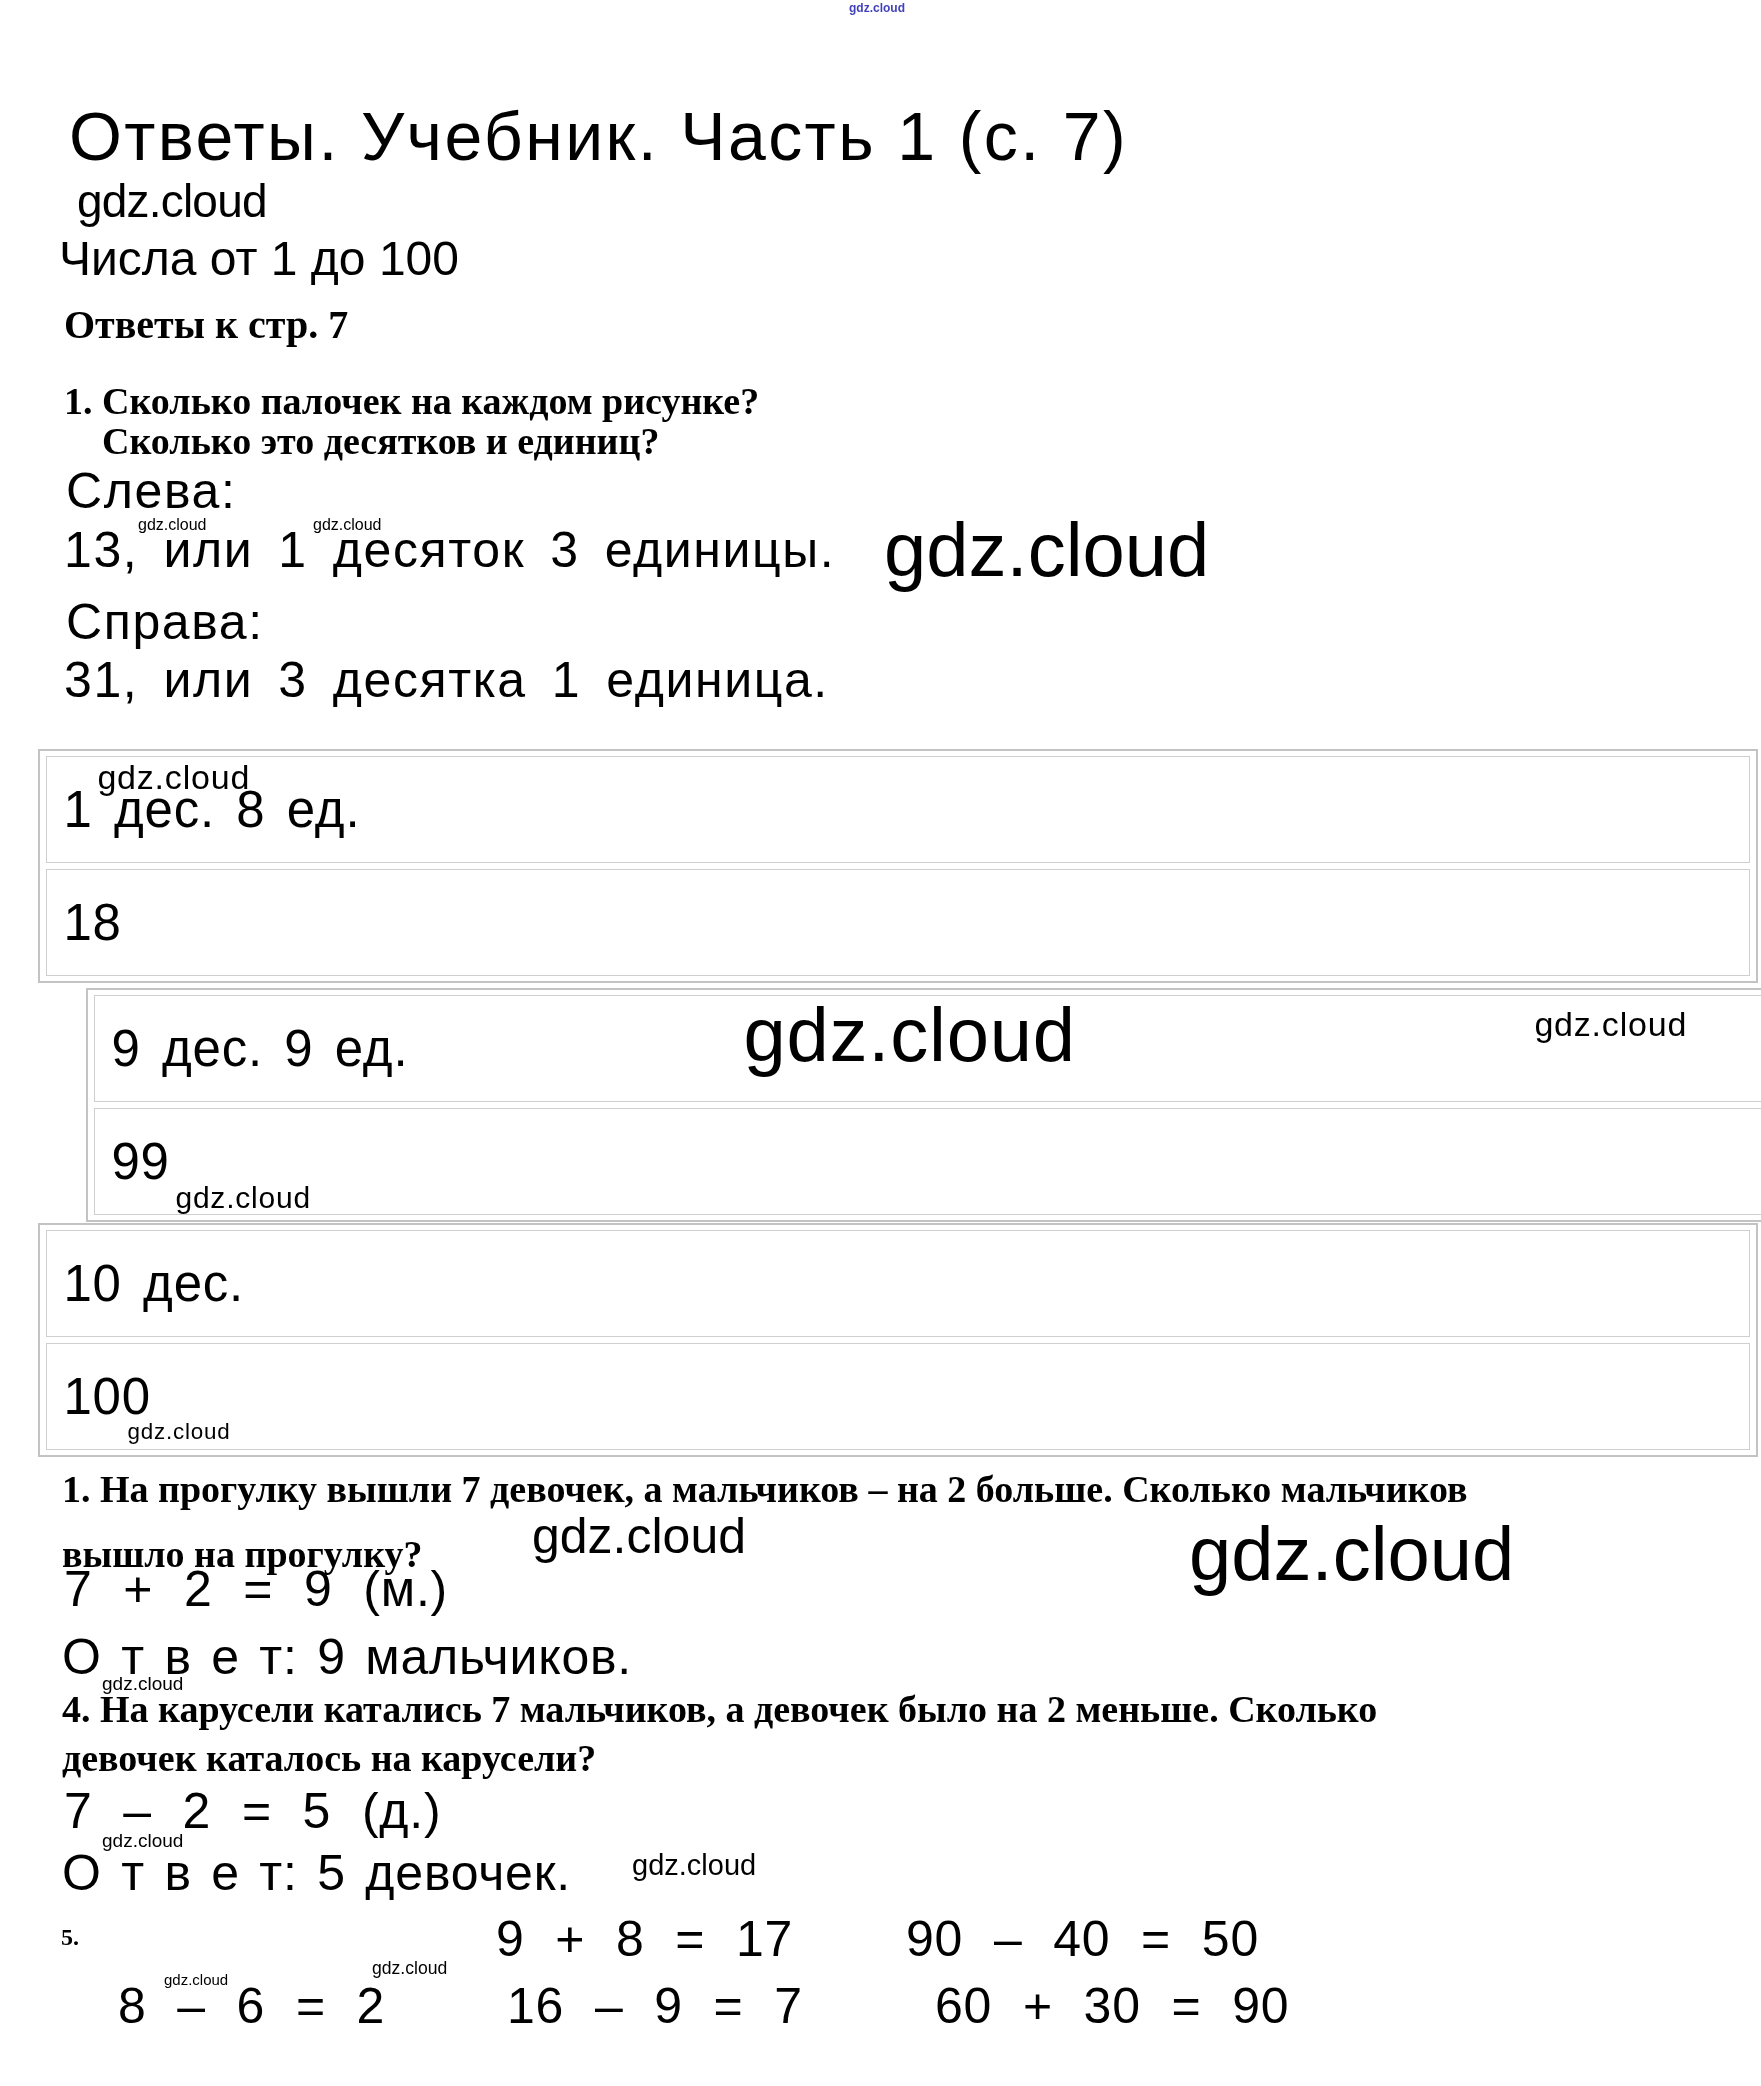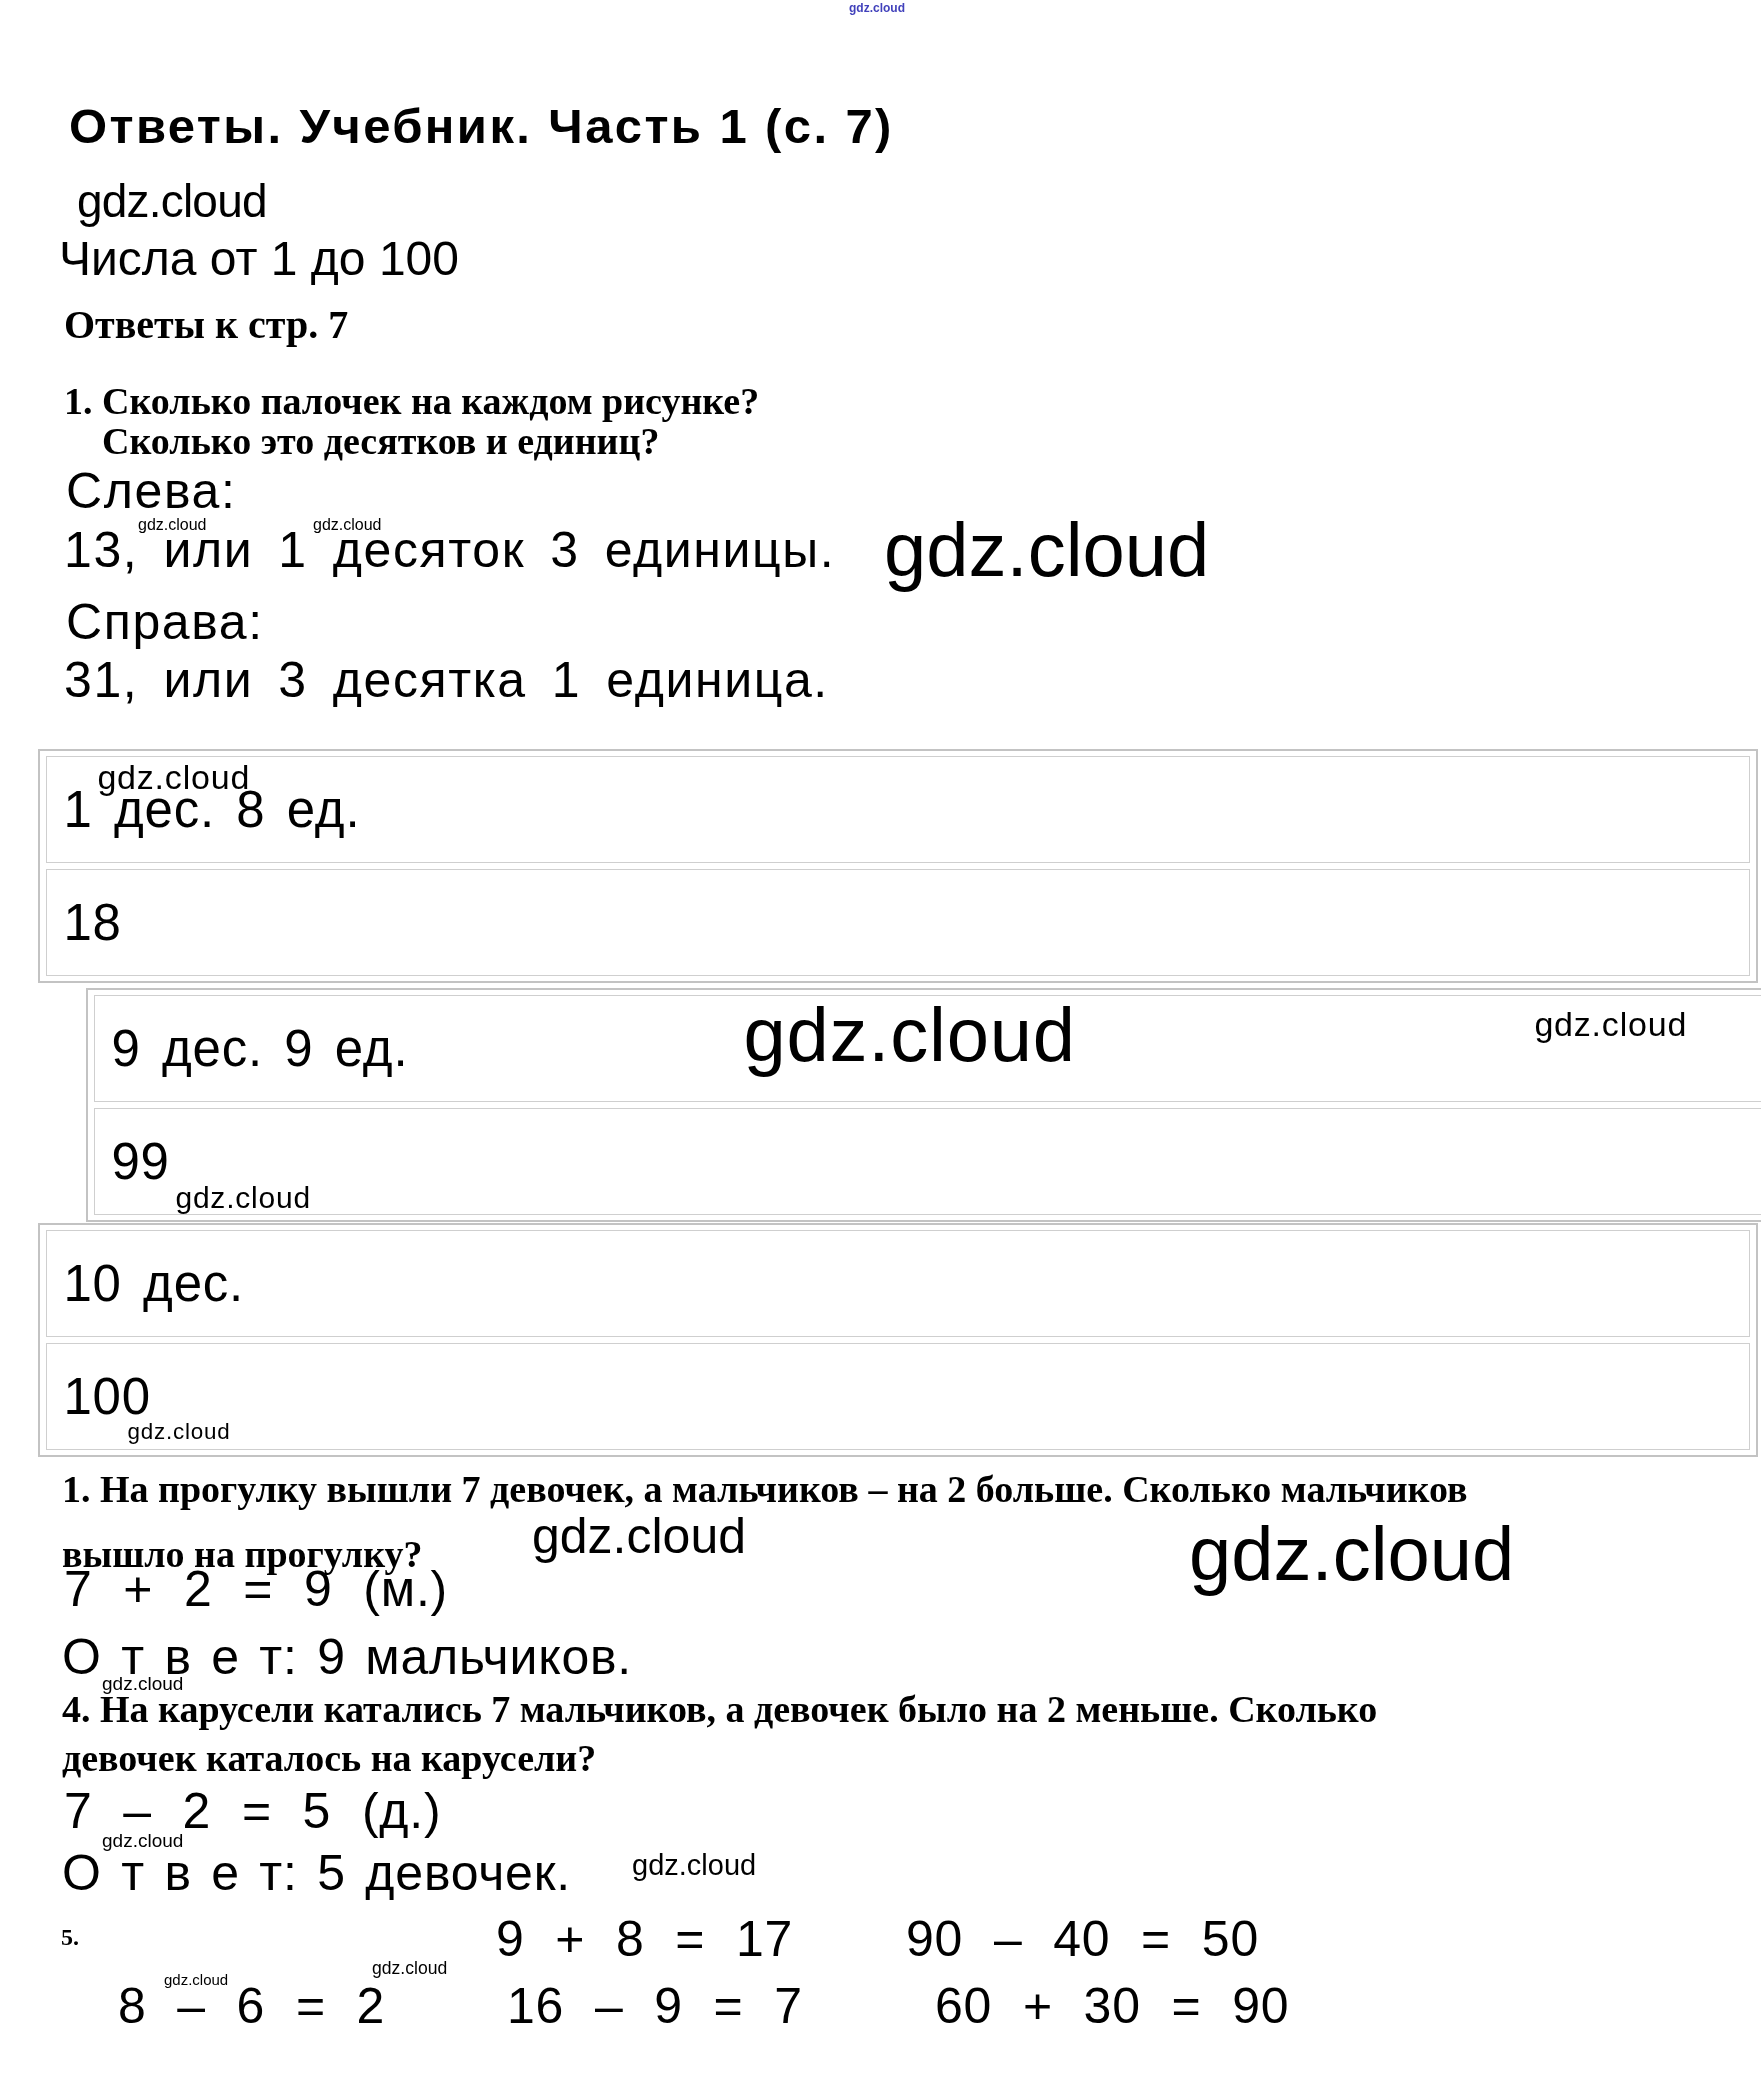--- a/index.html
+++ b/index.html
@@ -15,21 +15,21 @@
   .abs { position: absolute; line-height: 1.05; white-space: nowrap; }
   .serifb { font-family: "Liberation Serif", serif; font-weight: bold; }
   .sans-big { font-size: 50px; letter-spacing: 1.6px; word-spacing: 9.6px; }
   .eq { font-size: 50px; letter-spacing: 0.8px; word-spacing: 16px; }
   .ans { font-size: 50px; letter-spacing: 0.8px; word-spacing: 4.8px; }
   .qtext { font-size: 38px; }
   .wm { color: #000000; }
   .wm-top { font-size: 12px; font-weight: 600; color: #2d2db4; opacity: 0.9; }
   .wm-tiny { font-size: 16px; }
   .wm-big { font-size: 76px; letter-spacing: 0px; }
-  .title { font-size: 49px; font-weight: bold; letter-spacing: 2.4px; text-align: right; }
+  .title { font-size: 68px; font-weight: normal; letter-spacing: 2.4px; text-align: right; }
   .wm-black { font-size: 46px; letter-spacing: -0.8px; }
   .subtitle { font-size: 48px; letter-spacing: 0px; }
   .section { font-size: 40px; }
   .group {
     position: absolute;
     left: 38px;
     width: 1720px;
     border: 2.4px solid #c3c3c3;
     background: #ffffff;
     box-sizing: border-box;

